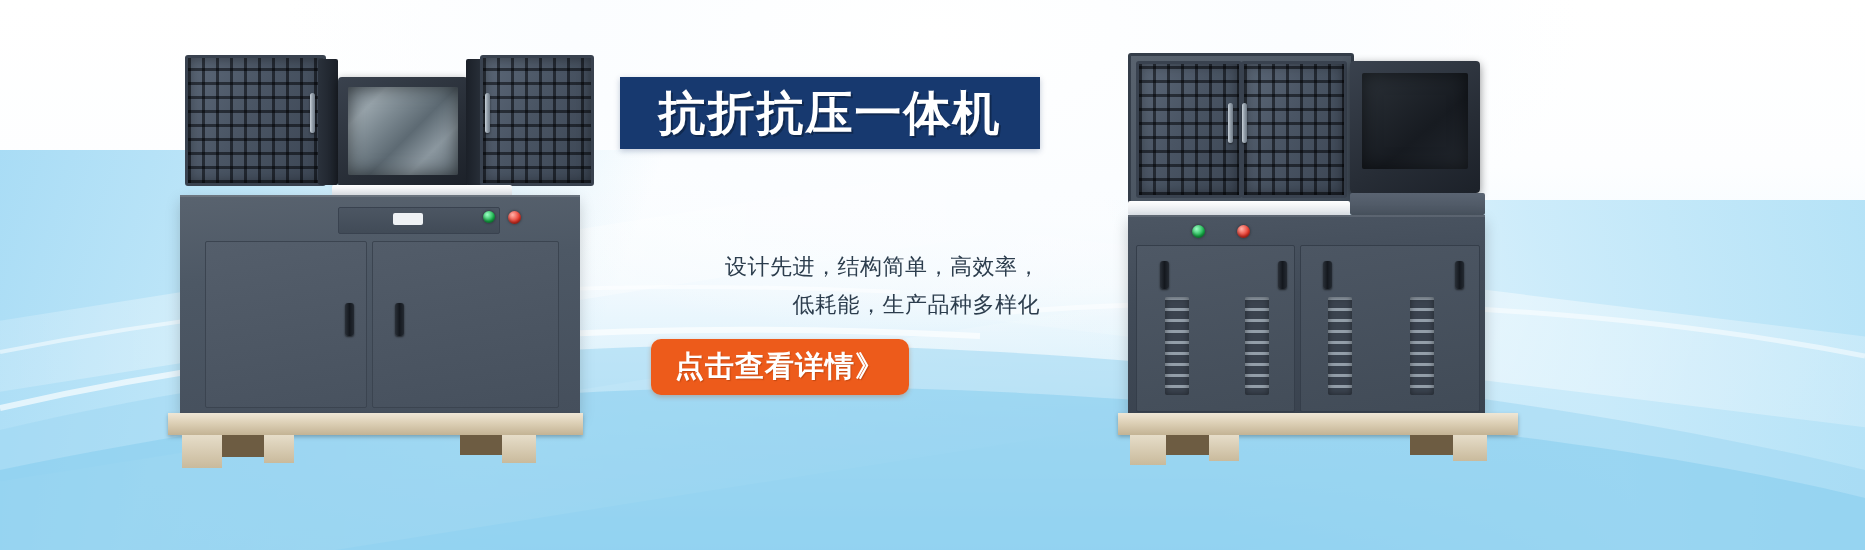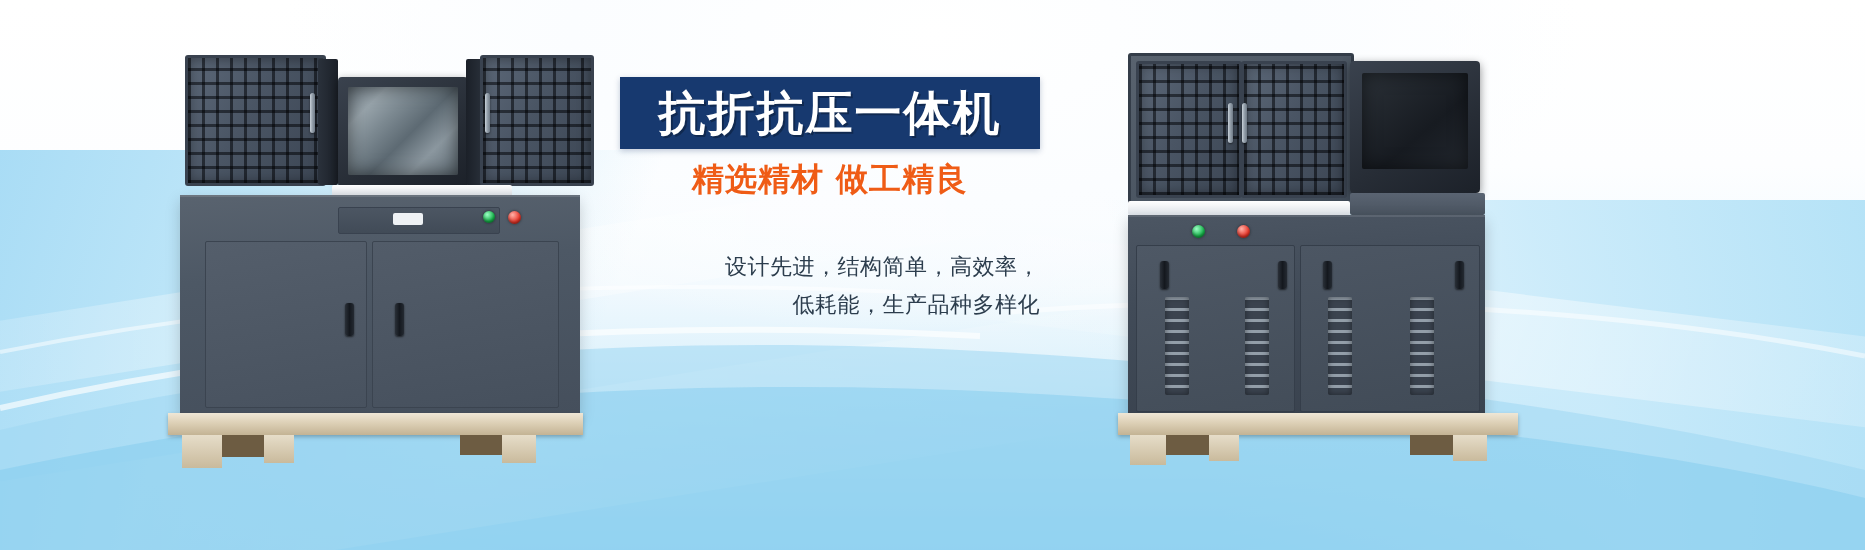--- a/index.html
+++ b/index.html
@@ -236,22 +236,22 @@
     <div class="pallet-leg" style="left:20px;top:390px;width:36px;height:30px;"></div>
     <div class="pallet-leg" style="left:99px;top:390px;width:30px;height:26px;"></div>
     <div class="pallet-leg" style="left:343px;top:390px;width:34px;height:26px;"></div>
   </div>
 
   <div class="text-col">
 
     <div class="title-bar"></div>
     <div class="title-text">抗折抗压一体机</div>
 
-    <div class="sub-orange">精选精材  做工精良</div>
 
 
     <div class="desc l1">设计先进，结构简单，高效率，</div>
 
     <div class="desc l2">低耗能，生产品种多样化</div>
 
+    <button class="cta">点击查看详情》</button>
   </div>
 
 </div>
 
 </body></html>

